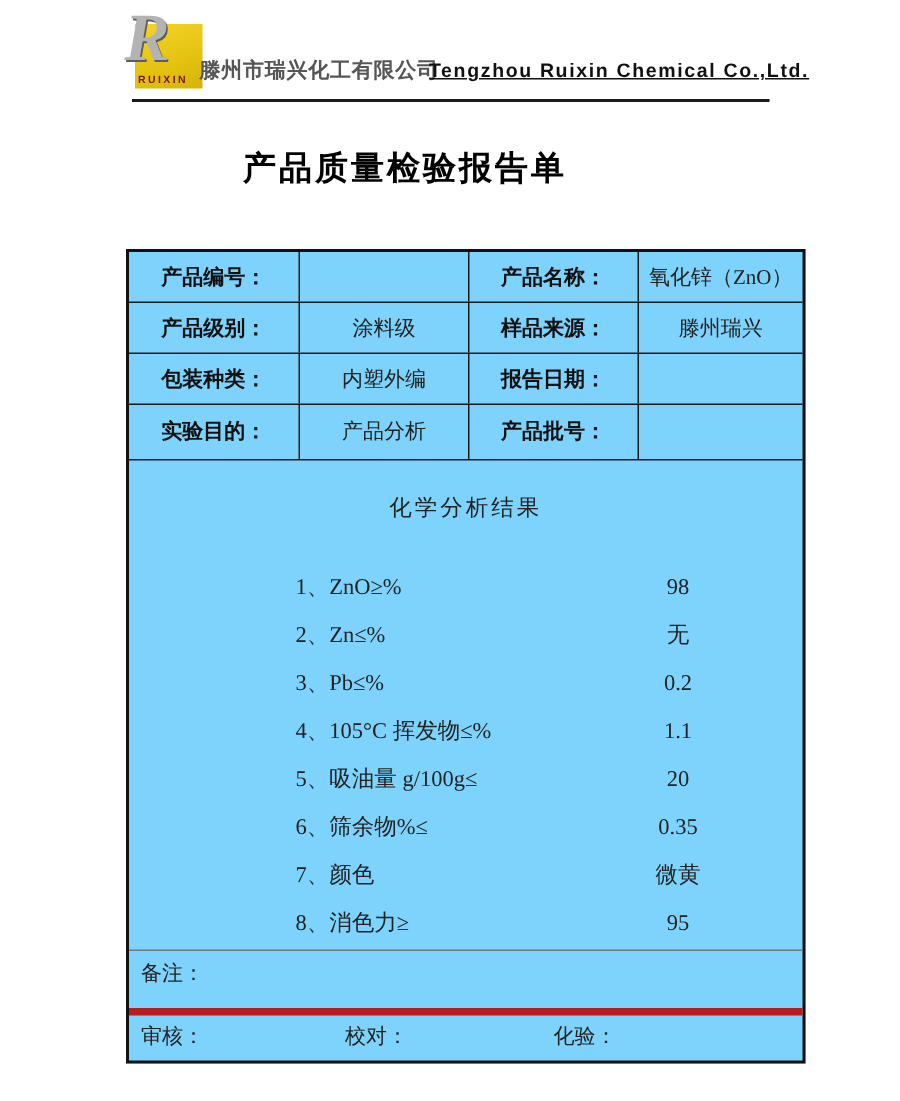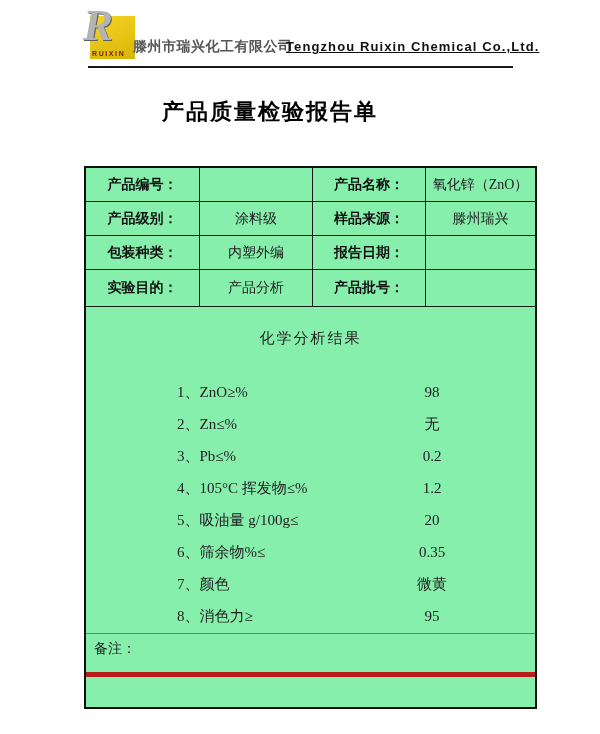--- a/index.html
+++ b/index.html
@@ -34,21 +34,21 @@
   .header-rule{position:absolute;left:88px;top:66px;width:425px;height:2px;background:#1a1a1a;}
   
   .report-title{
     position:absolute;left:0;top:97px;width:540px;text-align:center;
     font-size:22px;font-weight:bold;letter-spacing:2px;color:#000;
     font-family:Liberation Serif, serif;
   }
   
   .report-table{
     position:absolute;left:84px;top:166px;width:453px;height:543px;
-    border:2px solid #111;box-sizing:border-box;background:#86efac;
+    border:2px solid #111;box-sizing:border-box;background:#7dd3fc;
   }
   .info-row{
     display:grid;grid-template-columns:114px 113px 113px 1fr;
     height:34px;border-bottom:1px solid #1a1a1a;box-sizing:border-box;
   }
   .info-row.r4{height:37px;text-align:center;}
   .cell{
     display:flex;align-items:center;justify-content:center;
     box-sizing:border-box;font-size:14px;overflow:hidden;
   }
@@ -58,21 +58,21 @@
   }
   .cell.value{font-family:"Liberation Serif","DejaVu Serif",serif;color:#222;}
   
   .analysis{
     position:relative;height:327px;border-bottom:1px solid #777;box-sizing:border-box;
   }
   .analysis-title{
     position:absolute;left:0;top:22px;width:100%;text-align:center;
     font-size:15px;letter-spacing:2px;color:#222;
   }
-  .analysis-list{position:absolute;left:0;top:69px;width:100%;}
+  .analysis-list{position:absolute;left:0;top:69px;width:100%;padding-left:20px;}
   .a-row{position:relative;height:32px;line-height:32px;}
   .a-label{position:absolute;left:91px;font-size:15px;color:#222;white-space:pre;}
   .a-value{position:absolute;left:306px;width:80px;text-align:center;font-size:15px;color:#222;}
   
   .remark-row{
     position:relative;height:43px;border-bottom:5px solid #b91c1c;box-sizing:border-box;
   }
   .remark-label{position:absolute;left:8px;top:6px;font-size:14px;color:#222;}
   .sign-row{position:relative;height:30px;line-height:30px;}
   .sign-label{position:absolute;font-size:14px;color:#222;}
@@ -132,21 +132,21 @@
         <div class="a-row">
           <span class="a-label">2、Zn≤%</span>
           <span class="a-value">无</span>
         </div>
         <div class="a-row">
           <span class="a-label">3、Pb≤%</span>
           <span class="a-value">0.2</span>
         </div>
         <div class="a-row">
           <span class="a-label">4、105°C 挥发物≤%</span>
-          <span class="a-value">1.2</span>
+          <span class="a-value">1.1</span>
         </div>
         <div class="a-row">
           <span class="a-label">5、吸油量 g/100g≤</span>
           <span class="a-value">20</span>
         </div>
         <div class="a-row">
           <span class="a-label">6、筛余物%≤</span>
           <span class="a-value">0.35</span>
         </div>
         <div class="a-row">
@@ -157,15 +157,20 @@
           <span class="a-label">8、消色力≥</span>
           <span class="a-value">95</span>
         </div>
       </div>
     </div>
 
     <div class="remark-row">
       <span class="remark-label">备注：</span>
     </div>
 
+    <div class="sign-row">
+      <span class="sign-label sign-review">审核：</span>
+      <span class="sign-label sign-proof">校对：</span>
+      <span class="sign-label sign-test">化验：</span>
+    </div>
 
   </div>
 </div>
 
 </body></html>

